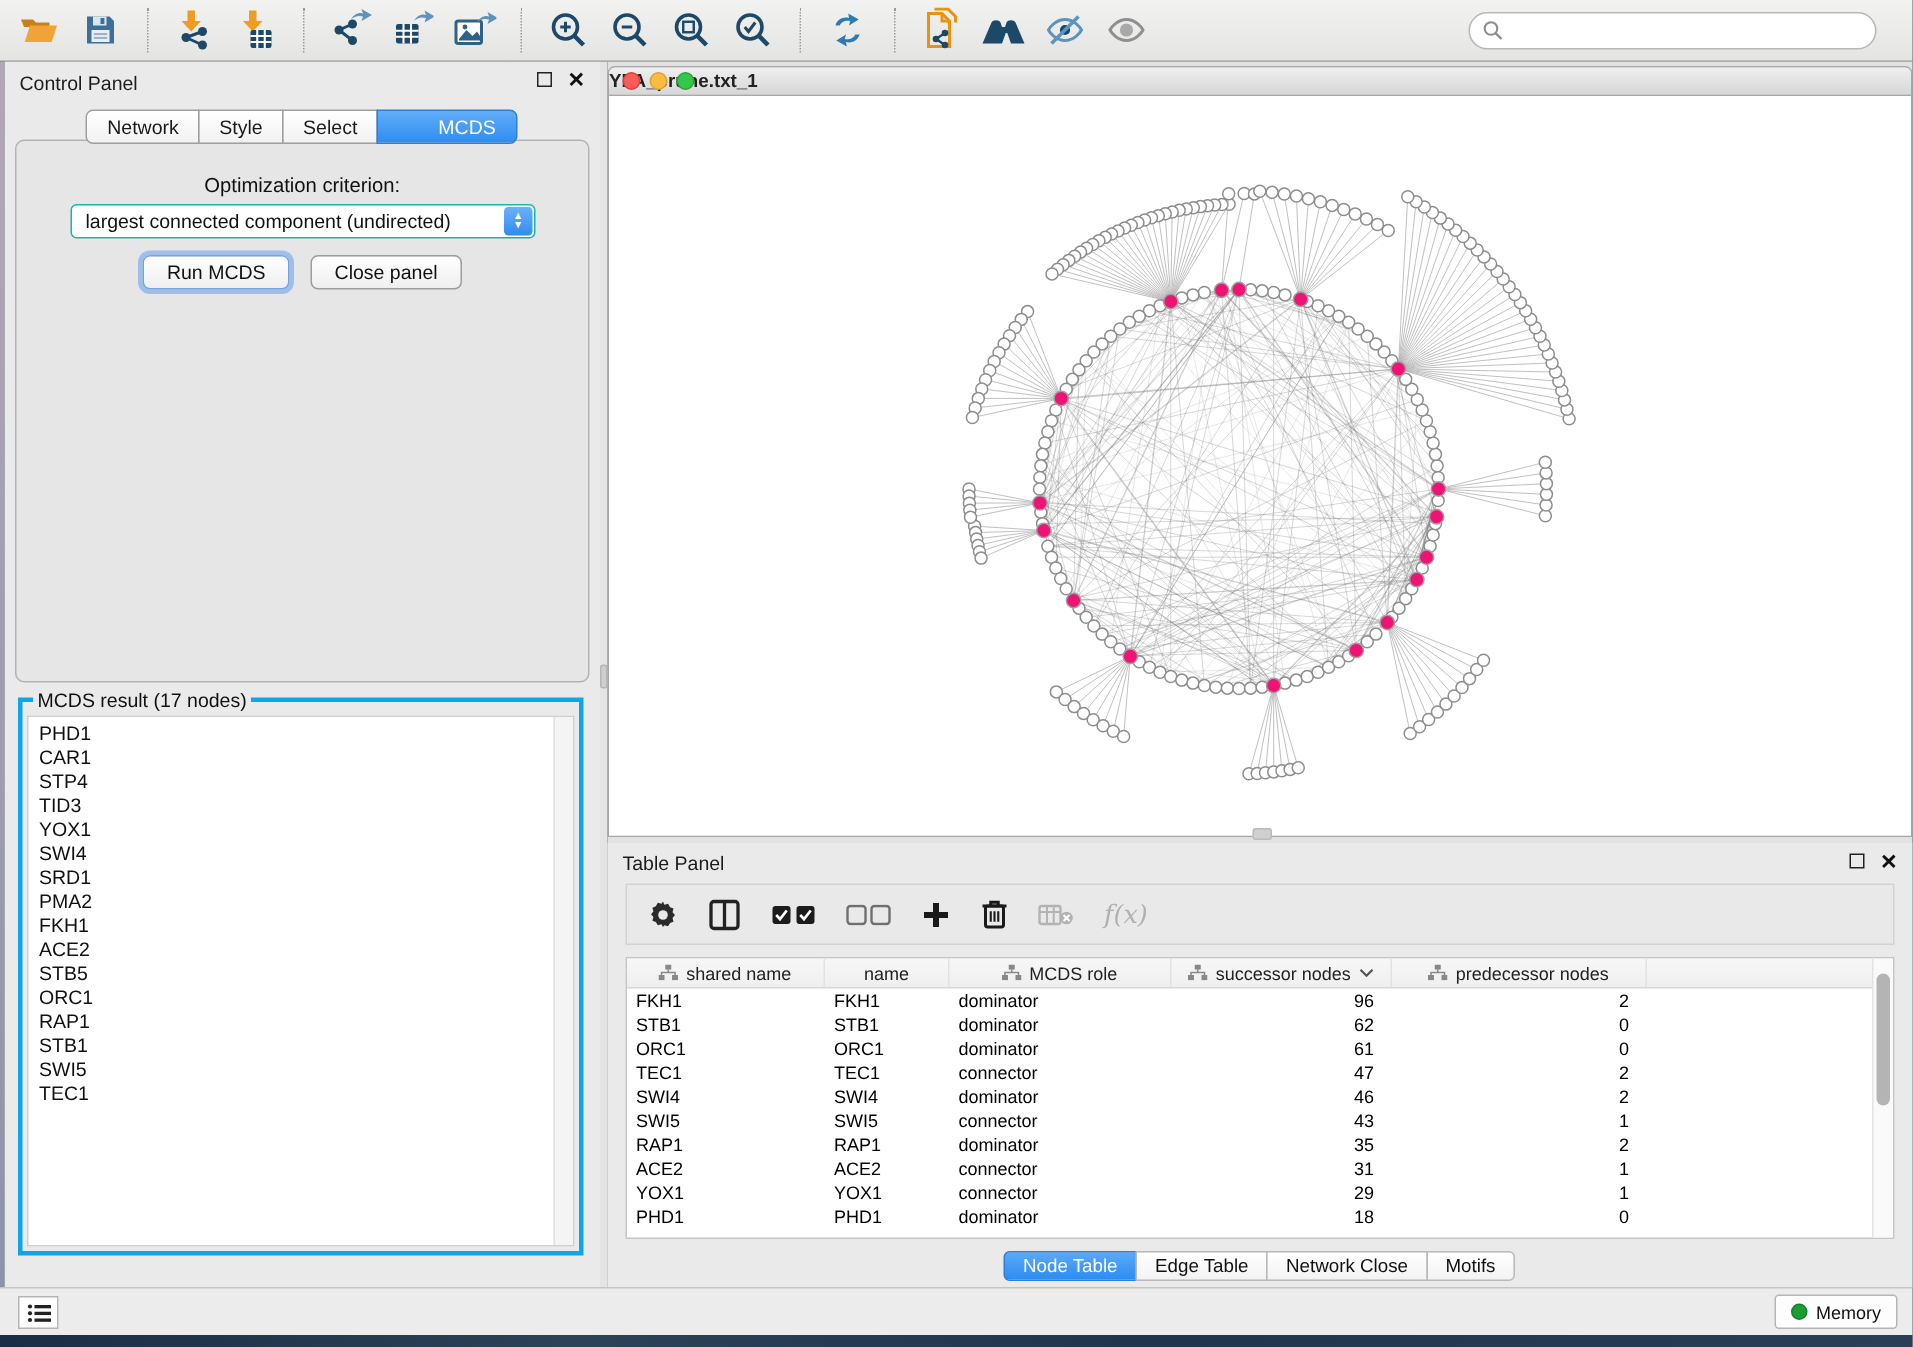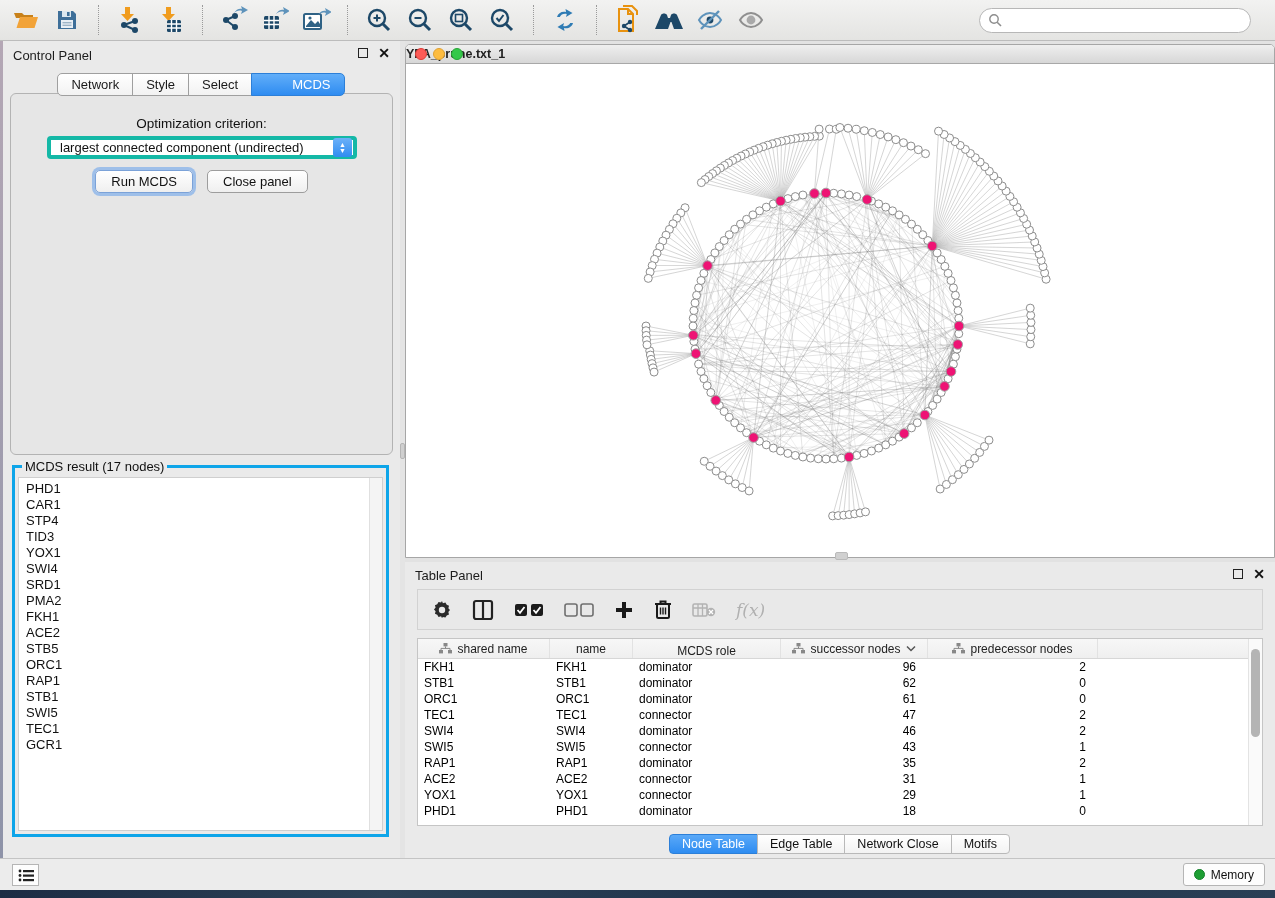--- a/index.html
+++ b/index.html
@@ -32,21 +32,21 @@
   .cp-tabs { position:absolute; left:0; top:32px; width:100%; display:flex; justify-content:center; }
   .tab { font-size:13px; padding:3px 13px; background:linear-gradient(#ffffff,#f2f2f2);
     border:1px solid #9f9f9f; margin-left:-1px; color:#1a1a1a; position:relative; z-index:2; }
   .tab:first-child { border-radius:5px 0 0 5px; }
   .tab:last-child { border-radius:0 5px 5px 0; }
   .tab.active { background:linear-gradient(#62aef9,#2e8cf1); color:#fff; border-color:#2c7fd8;padding-left:40px; }
   .cp-body { position:absolute; left:7px; top:52px; width:383px; height:362px;
     background:#e6e6e6; border:1px solid #b3b3b3; border-radius:6px; }
   .opt-label { position:absolute; top:22px; width:100%; text-align:center; font-size:13.5px; color:#111; }
   .criterion { position:absolute; left:36px; top:42px; width:310px; height:23px; background:#fff;
-    border:4px solid #14b8a6; border-radius:4px; display:flex; align-items:center; font-size:13px; }
+    border:1px solid #14b8a6; border-radius:4px; display:flex; align-items:center; font-size:13px; }
   .criterion .val { flex:1; padding-left:9px; color:#111; white-space:nowrap; }
   .spin { width:19px; height:19px; margin-right:1px; border-radius:3px;
     background:linear-gradient(#6cb1f8,#2f8cf1); display:flex; flex-direction:column;
     align-items:center; justify-content:center; color:#fff; font-size:7px; line-height:6px; }
   .btn-row { position:absolute; top:76px; width:100%; display:flex; justify-content:center; gap:14px; }
   .btn { font-size:13px; padding:3px 15px; background:linear-gradient(#ffffff,#efefef);
     border:1px solid #9d9d9d; border-radius:5px; color:#111; }
   .btn.focused { box-shadow:0 0 0 3px rgba(110,165,235,.6); border-color:#7ba2d8; }
 
   .mcds-box { position:absolute; left:9px; top:418px; width:377px; height:378px; }
@@ -297,21 +297,20 @@
           <div class="mcds-item">SRD1</div>
           <div class="mcds-item">PMA2</div>
           <div class="mcds-item">FKH1</div>
           <div class="mcds-item">ACE2</div>
           <div class="mcds-item">STB5</div>
           <div class="mcds-item">ORC1</div>
           <div class="mcds-item">RAP1</div>
           <div class="mcds-item">STB1</div>
           <div class="mcds-item">SWI5</div>
           <div class="mcds-item">TEC1</div>
-          <div class="mcds-item">GCR1</div>
           <div class="mcds-scroll"></div>
       </div>
     </fieldset>
   </div>
 </div>
 
 <div class="vsplit">
     <div class="handle"></div>
   </div>
 
@@ -1012,21 +1011,21 @@
               <rect x="4.5" y="0" width="4" height="3.4" fill="#888"></rect>
               <rect x="0" y="7" width="4" height="3.4" fill="#888"></rect>
               <rect x="9" y="7" width="4" height="3.4" fill="#888"></rect>
               <path d="M6.5 3.4v2M2 7V5.4h9V7" stroke="#888" fill="none"></path>
             </svg>
             <span>shared name</span>
           </div>
           <div class="th" style="width: 83px;">
             <span>name</span>
           </div>
-          <div class="th" style="width: 148px; flex-direction: column;">
+          <div class="th" style="width: 148px;">
             <svg width="13" height="11" viewBox="0 0 13 11">
               <rect x="4.5" y="0" width="4" height="3.4" fill="#888"></rect>
               <rect x="0" y="7" width="4" height="3.4" fill="#888"></rect>
               <rect x="9" y="7" width="4" height="3.4" fill="#888"></rect>
               <path d="M6.5 3.4v2M2 7V5.4h9V7" stroke="#888" fill="none"></path>
             </svg>
             <span>MCDS role</span>
           </div>
           <div class="th" style="width: 147px;">
             <svg width="13" height="11" viewBox="0 0 13 11">

